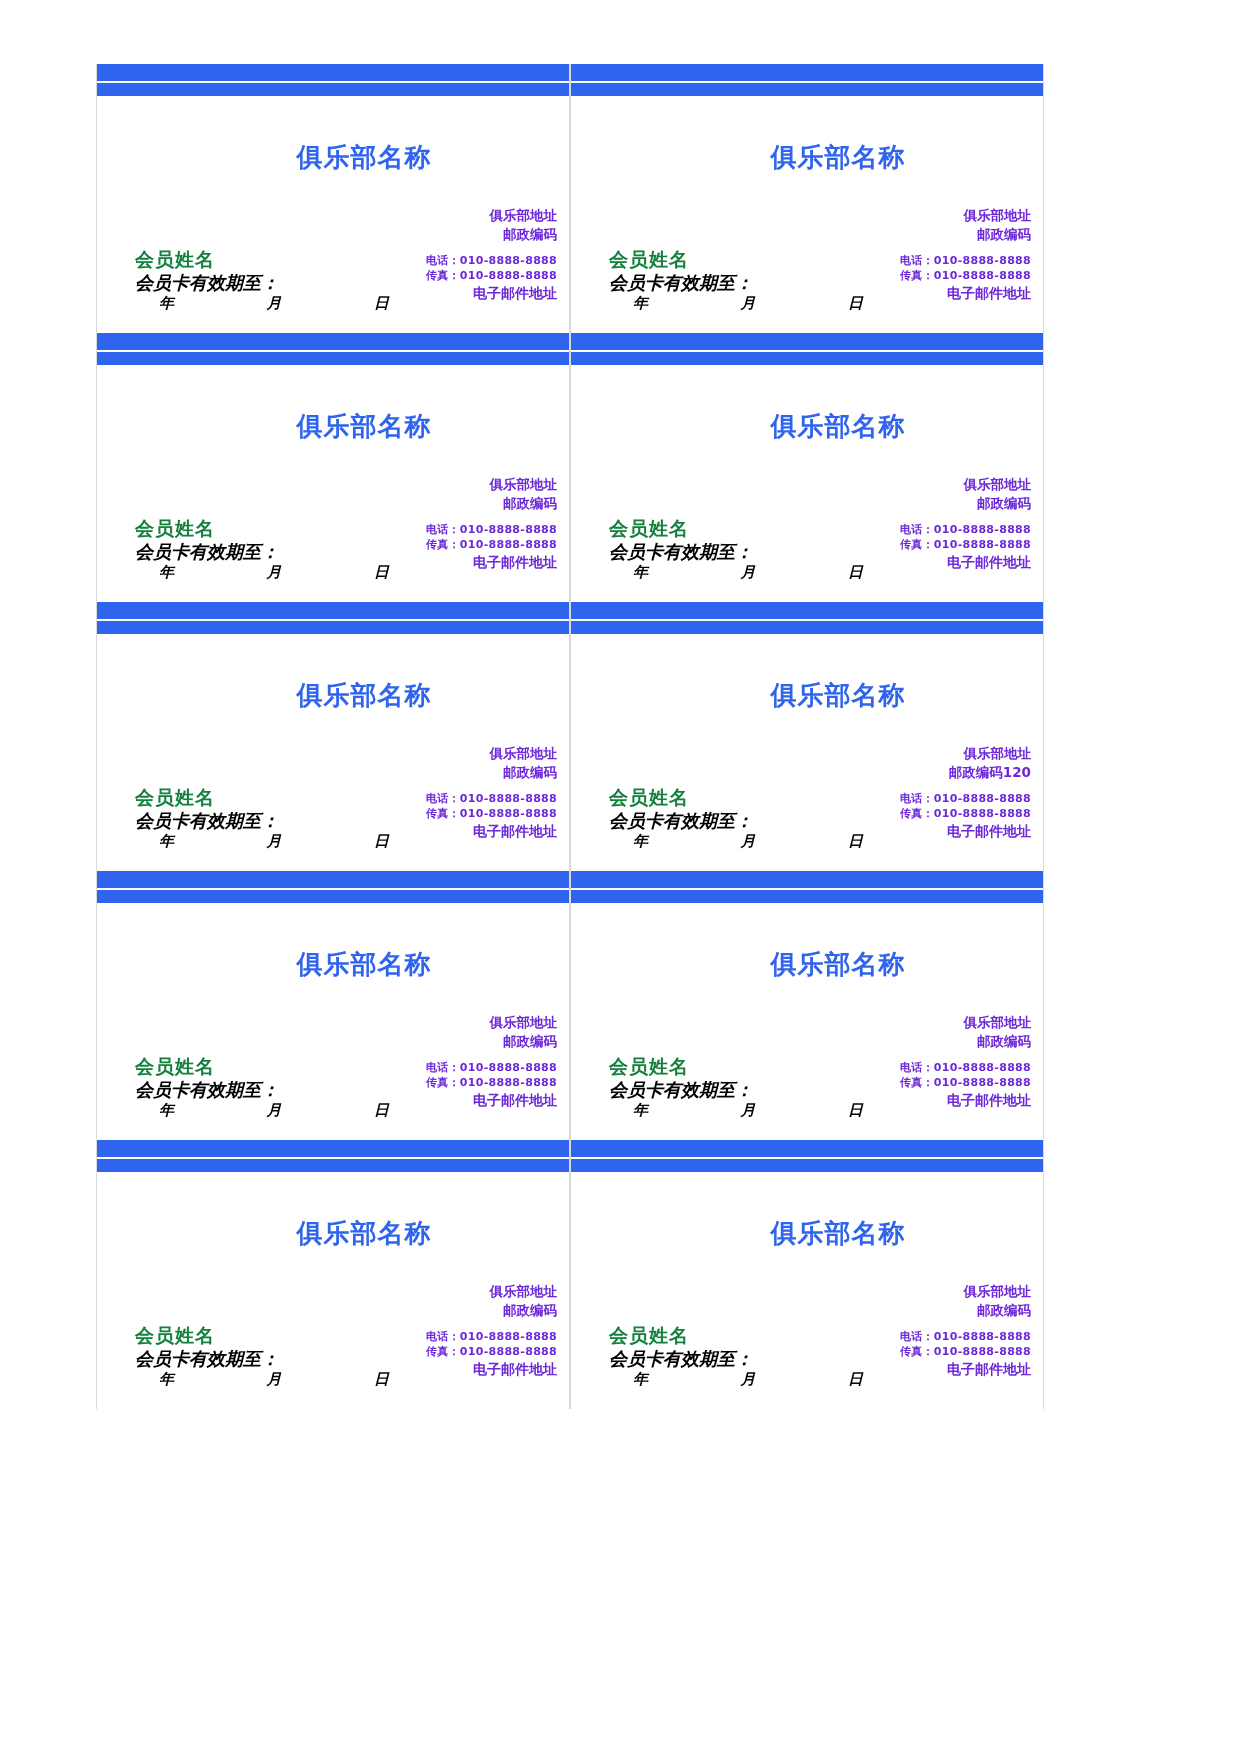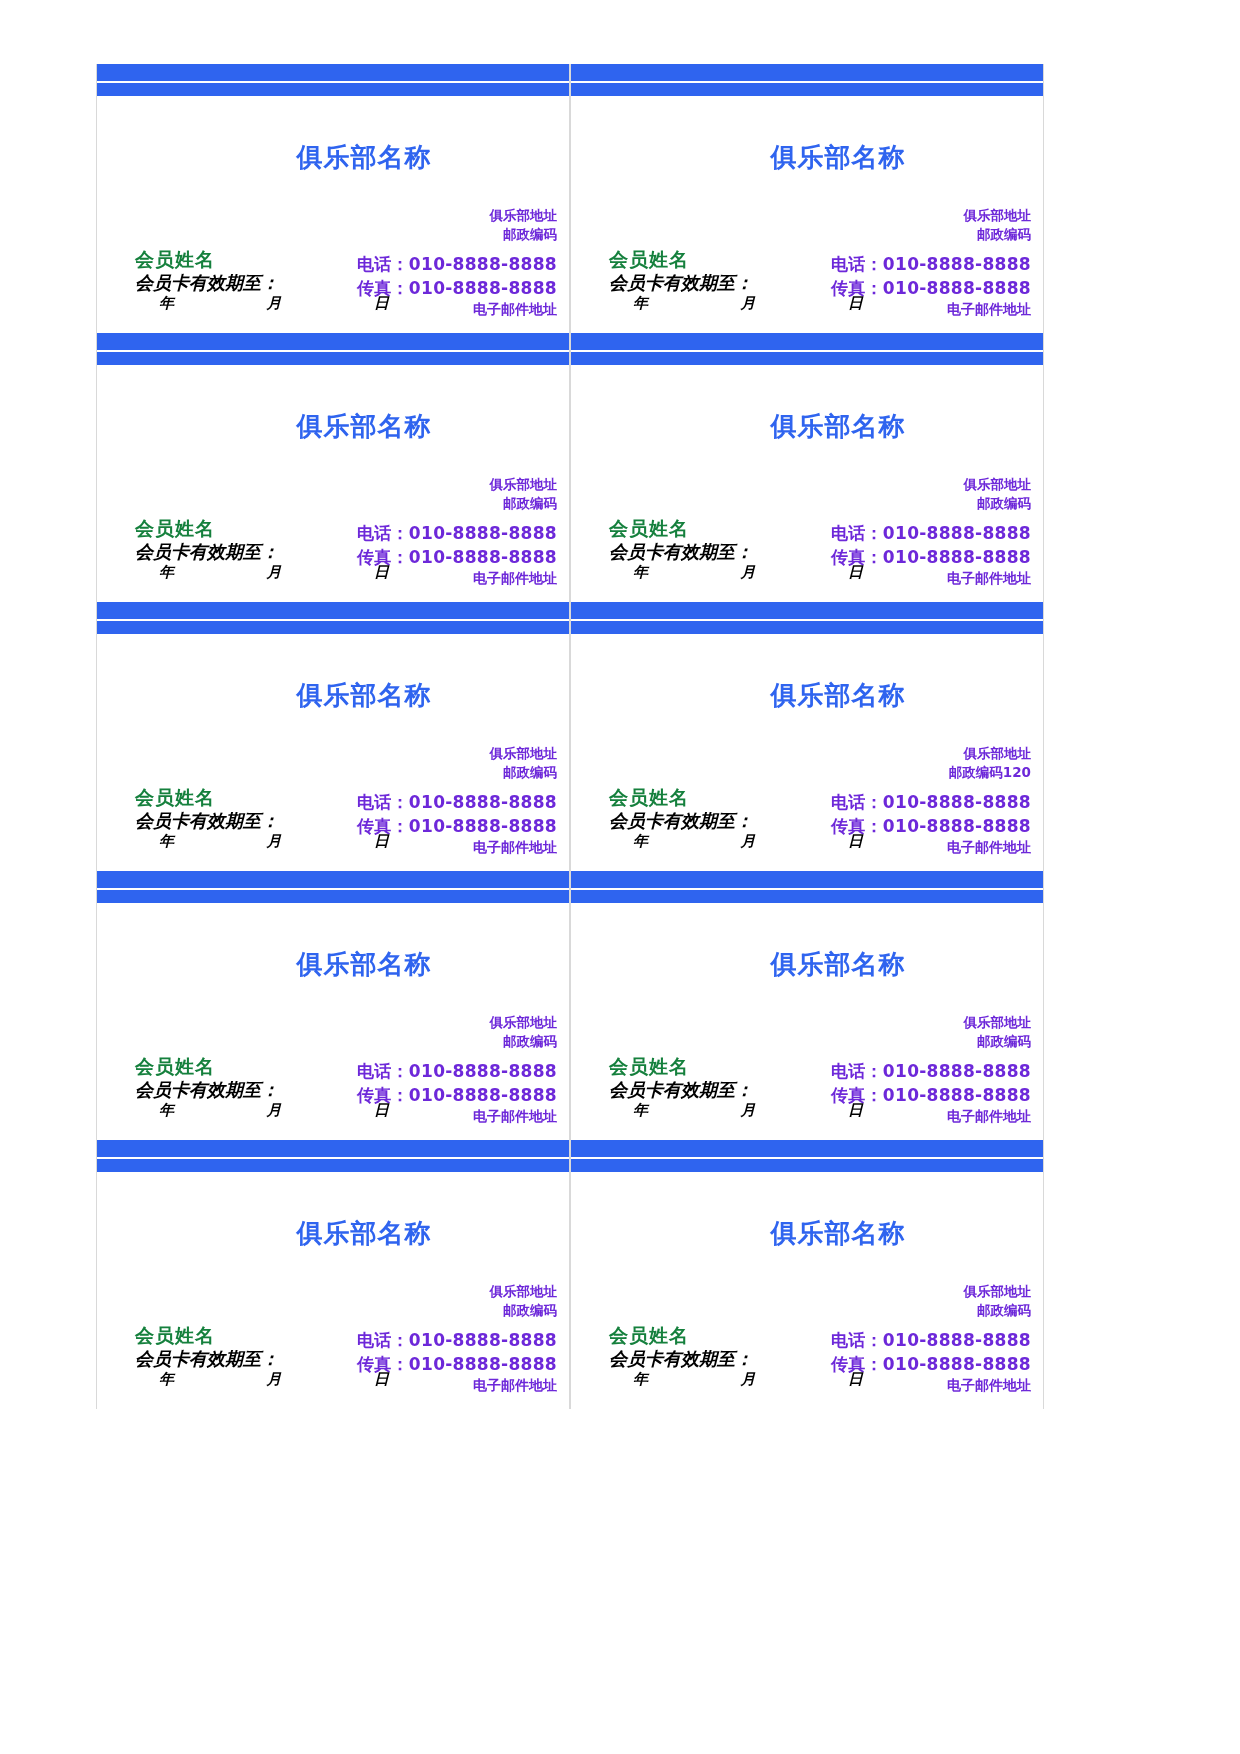--- a/index.html
+++ b/index.html
@@ -130,21 +130,21 @@
   }
   .contact-line {
     font-size: 13.5px;
     font-weight: bold;
     display: block;
   }
   .contact-line.addr { font-size: 13.5px; }
   .contact-line.spacer { height: 10px; font-size: 0; line-height: 10px; }
   .contact-line.tel,
   .contact-line.fax {
-    font-size: 17px;
+    font-size: 11px;
     letter-spacing: 0.3px;
   }
   .contact-line.email { font-size: 14px; }
 
   .validity {
     position: absolute;
     left: 38px;
     top: 178px;
     color: #000000;
     font-size: 18px;

